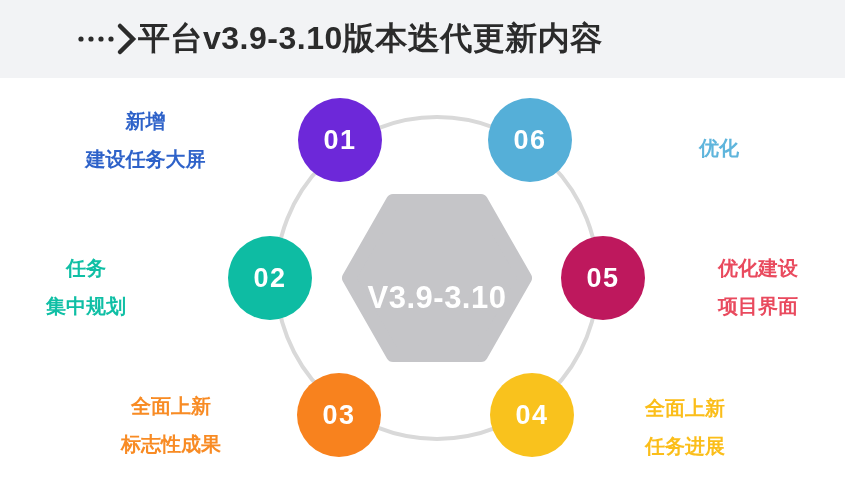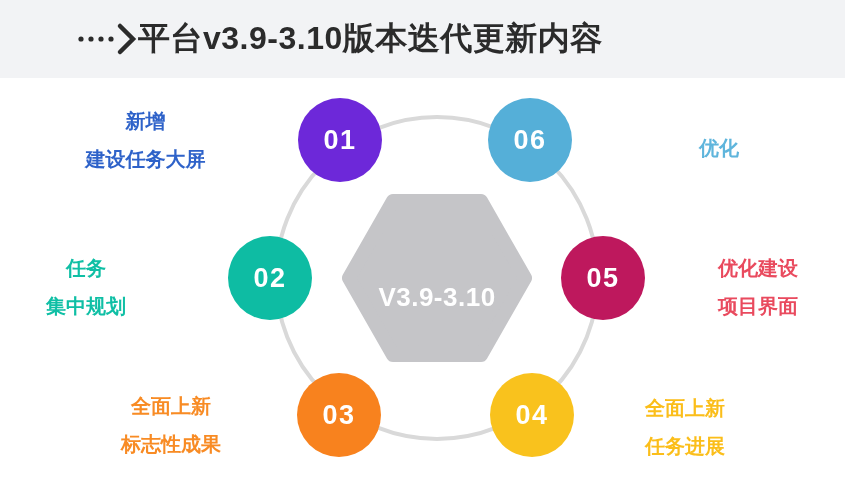--- a/index.html
+++ b/index.html
@@ -49,21 +49,21 @@
     left: 342px; top: 194px;
     width: 190px; height: 168px;
   }
   .hex-label {
     position: absolute;
     left: 342px; top: 194px;
     width: 190px; height: 207px;
     display: flex;
     align-items: center;
     justify-content: center;
-    font-size: 26px;
+    font-size: 31px;
     font-weight: bold;
     color: #ffffff;
     letter-spacing: 0.5px;
   }
   .num-circle {
     position: absolute;
     width: 84px; height: 84px;
     border-radius: 50%;
     display: flex;
     align-items: center;

